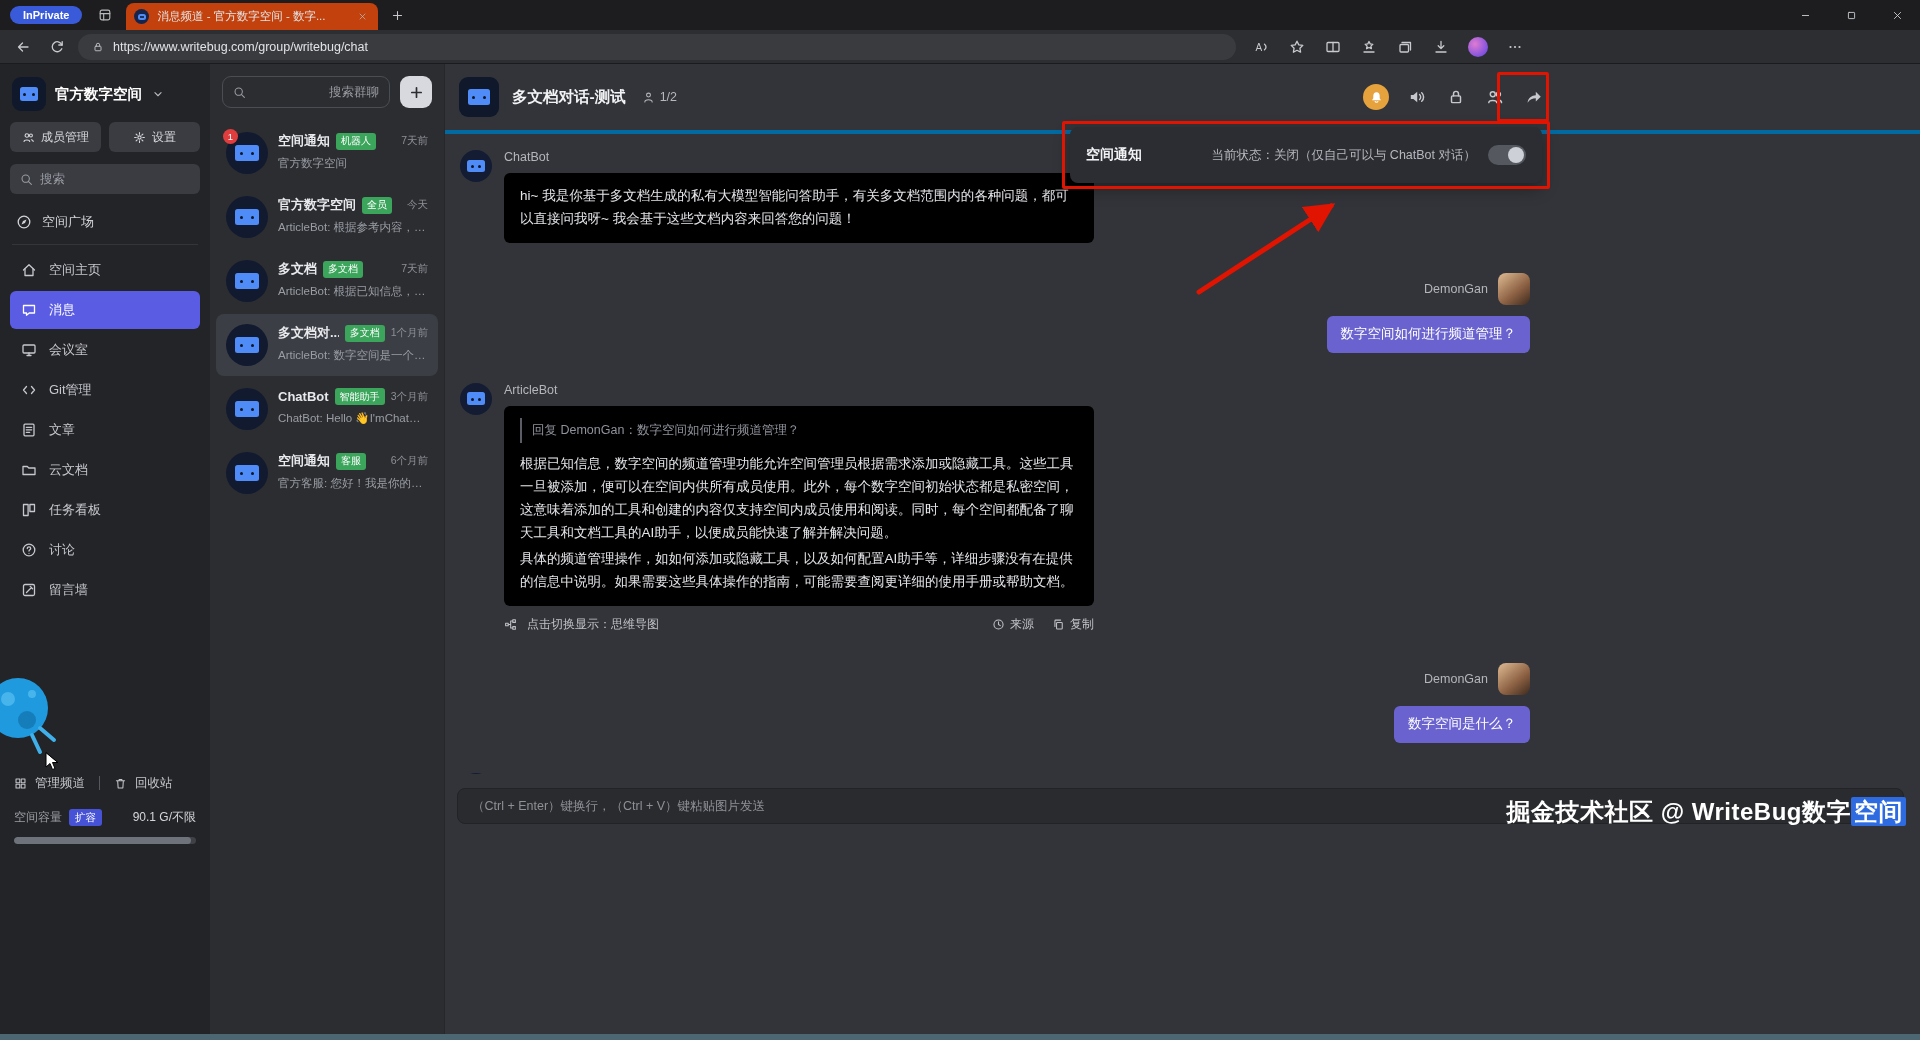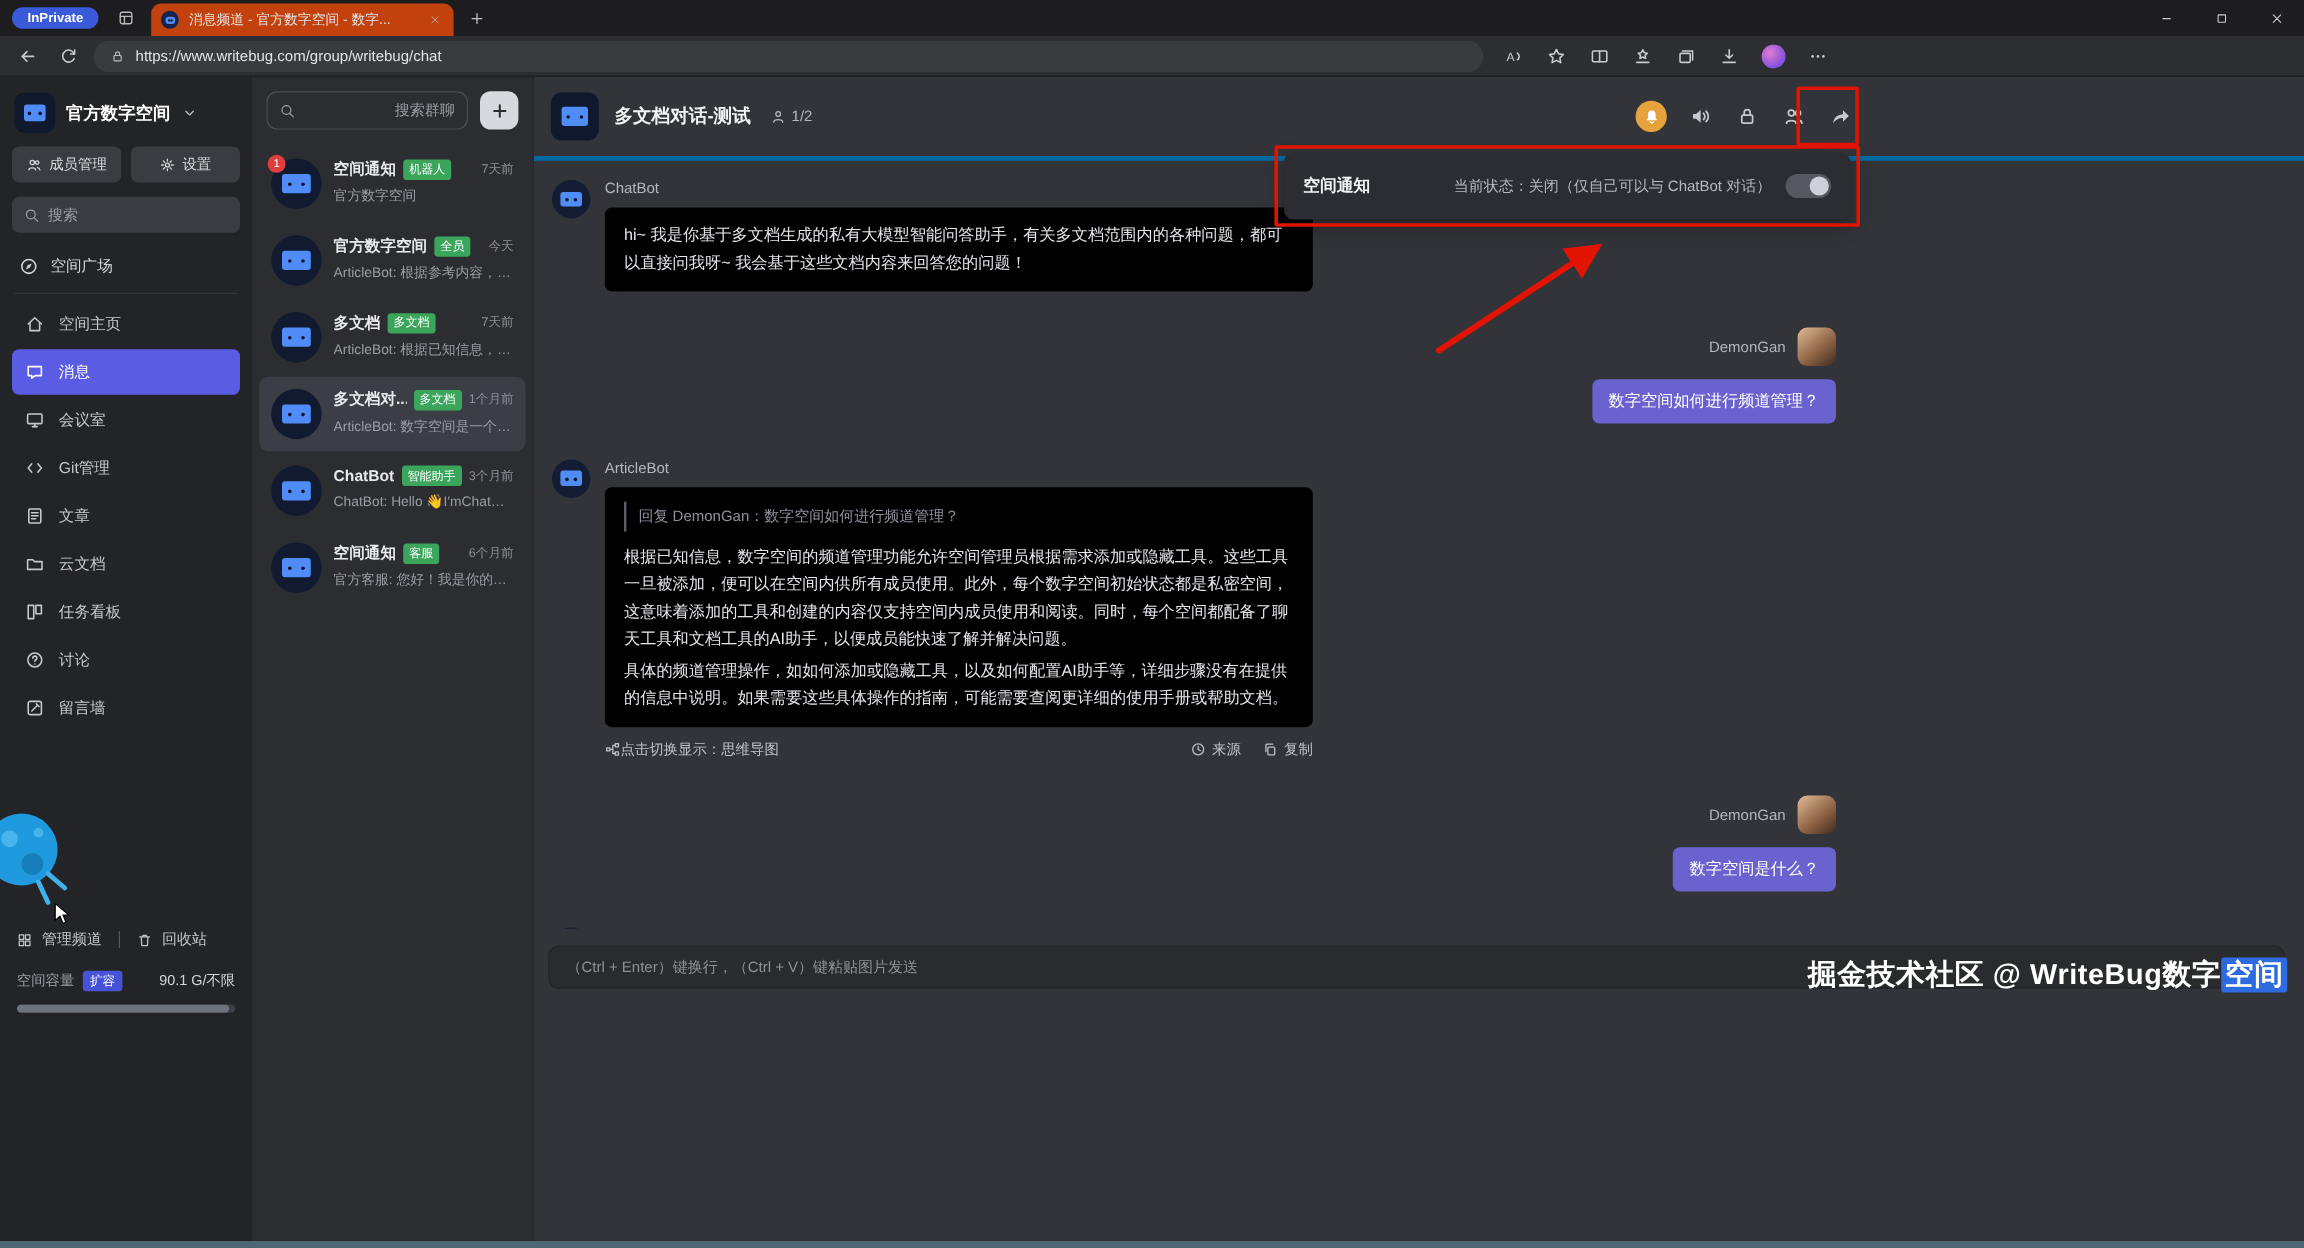--- a/index.html
+++ b/index.html
@@ -117,21 +117,21 @@
 .right-head{display:flex;align-items:center;gap:10px;margin-bottom:11px;}
 .msg-avatar{width:32px;height:32px;border-radius:50%;background:#131c33;display:flex;align-items:center;justify-content:center;flex:none;}
 .photo-avatar{border-radius:8px;background:linear-gradient(140deg,#d9b48c 5%,#8a5f42 60%,#3c2a1e);}
 .msg-sender{font-size:12.5px;color:#b4b6bc;}
 .msg.left .msg-sender{margin-bottom:9px;}
 .bubble{background:#000000;border-radius:6px;padding:12px 16px;font-size:13.5px;line-height:1.7;color:#e4e5e9;}
 .bubble.user{background:#6a63cf;color:#fff;padding:9px 14px;line-height:1.4;}
 .bubble .para + .para{margin-top:3px;}
 .quote{border-left:2px solid #5a5d65;color:#8f929b;font-size:12.5px;padding:2px 0 2px 10px;margin-bottom:10px;}
 .msg-footer{margin-top:10px;display:flex;justify-content:space-between;align-items:center;color:#c0c2c8;font-size:12px;}
-.mf-left{display:inline-flex;gap:0;align-items:center;}
+.mf-left{display:inline-flex;gap:10px;align-items:center;}
 .mf-right{display:inline-flex;gap:18px;}
 .mf-item{display:inline-flex;gap:5px;align-items:center;}
 .msg-footer .icon{width:13px;height:13px;}
 
 .input-row{margin:14px 16px 0 12px;height:36px;background:#292b2f;border:1px solid #222327;border-radius:8px;display:flex;align-items:center;padding:0 14px;}
 .input-row input{background:transparent;border:none;outline:none;color:#8e9096;font-size:12.5px;width:100%;font-family:inherit;}
 .input-row input::placeholder{color:#8e9096;}
 .watermark{position:absolute;right:14px;top:732px;font-size:24px;font-weight:bold;color:#fff;z-index:30;letter-spacing:.5px;white-space:nowrap;}
 .wm-hl{background:#2e6ae0;padding:1px 3px;border-radius:2px;}
 

